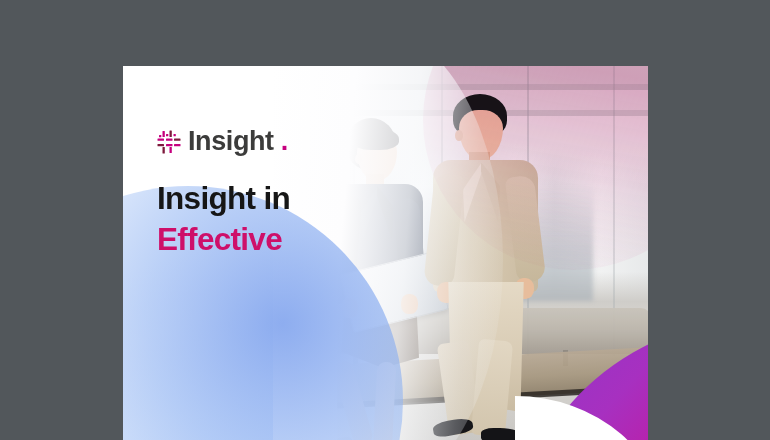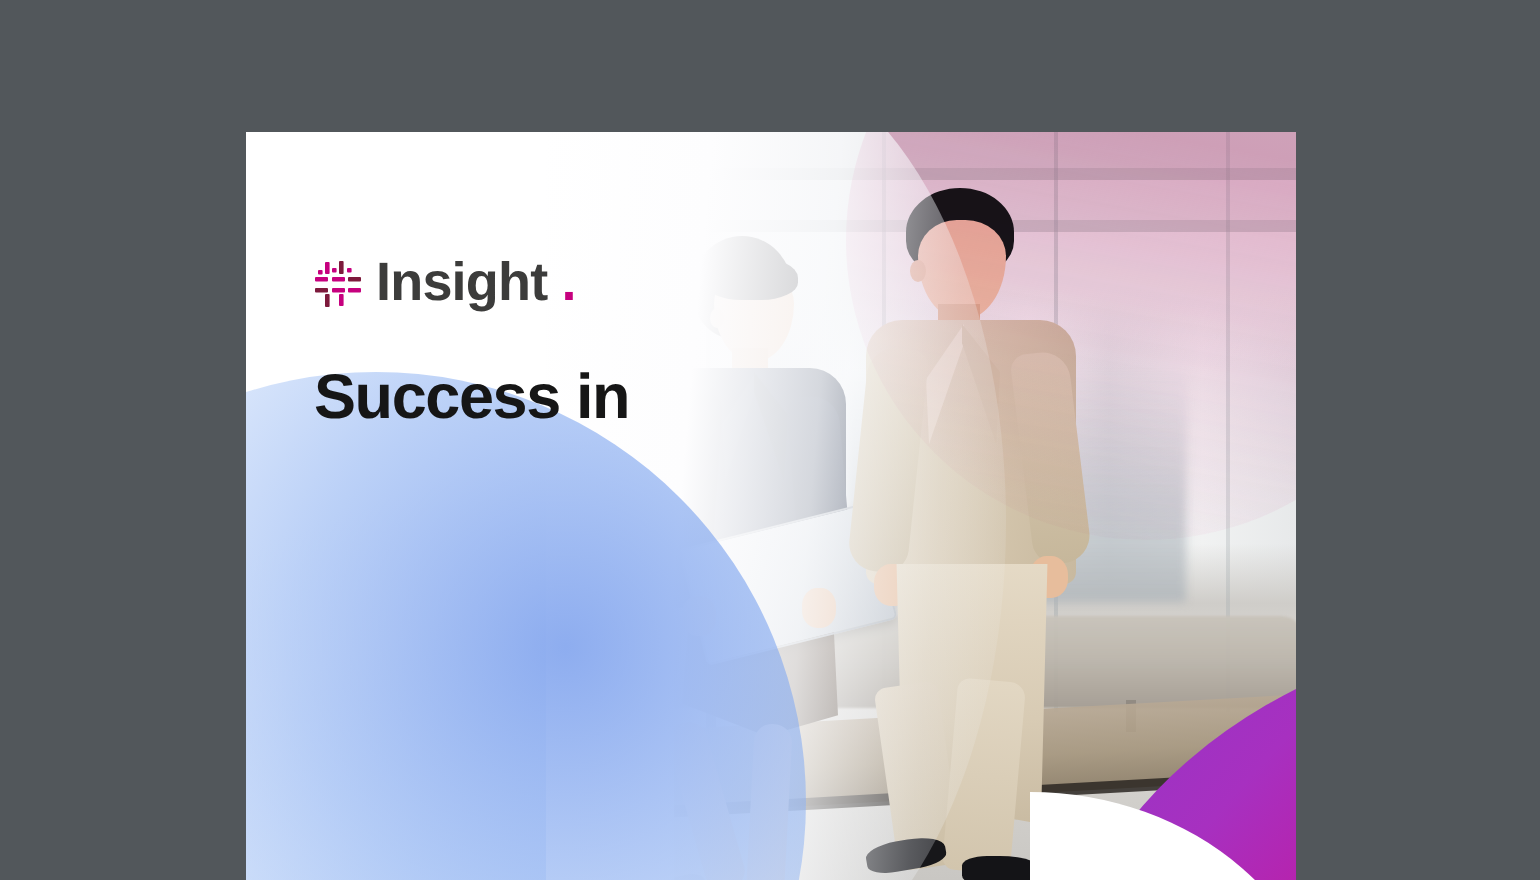--- a/index.html
+++ b/index.html
@@ -563,17 +563,18 @@
         <rect x="25" y="34" width="4.6" height="12" rx="1" fill="#c6007e"></rect>
         <rect x="18" y="8" width="4.6" height="4.6" rx="1" fill="#c6007e"></rect>
         <rect x="33" y="8" width="4.6" height="4.6" rx="1" fill="#c6007e"></rect>
         <rect x="4" y="10" width="4.6" height="4.6" rx="1" fill="#c6007e"></rect>
       </svg>
       <span class="brand-word">Insight</span>
       <span class="brand-dot">.</span>
     </div>
 
     <h1 class="headline">
-      <span class="dark">Success in</span>
+      <span class="dark">Insight in</span>
+      <span class="accent">Effective</span>
     </h1>
 
   </div>
 </div>
 
 </body></html>

